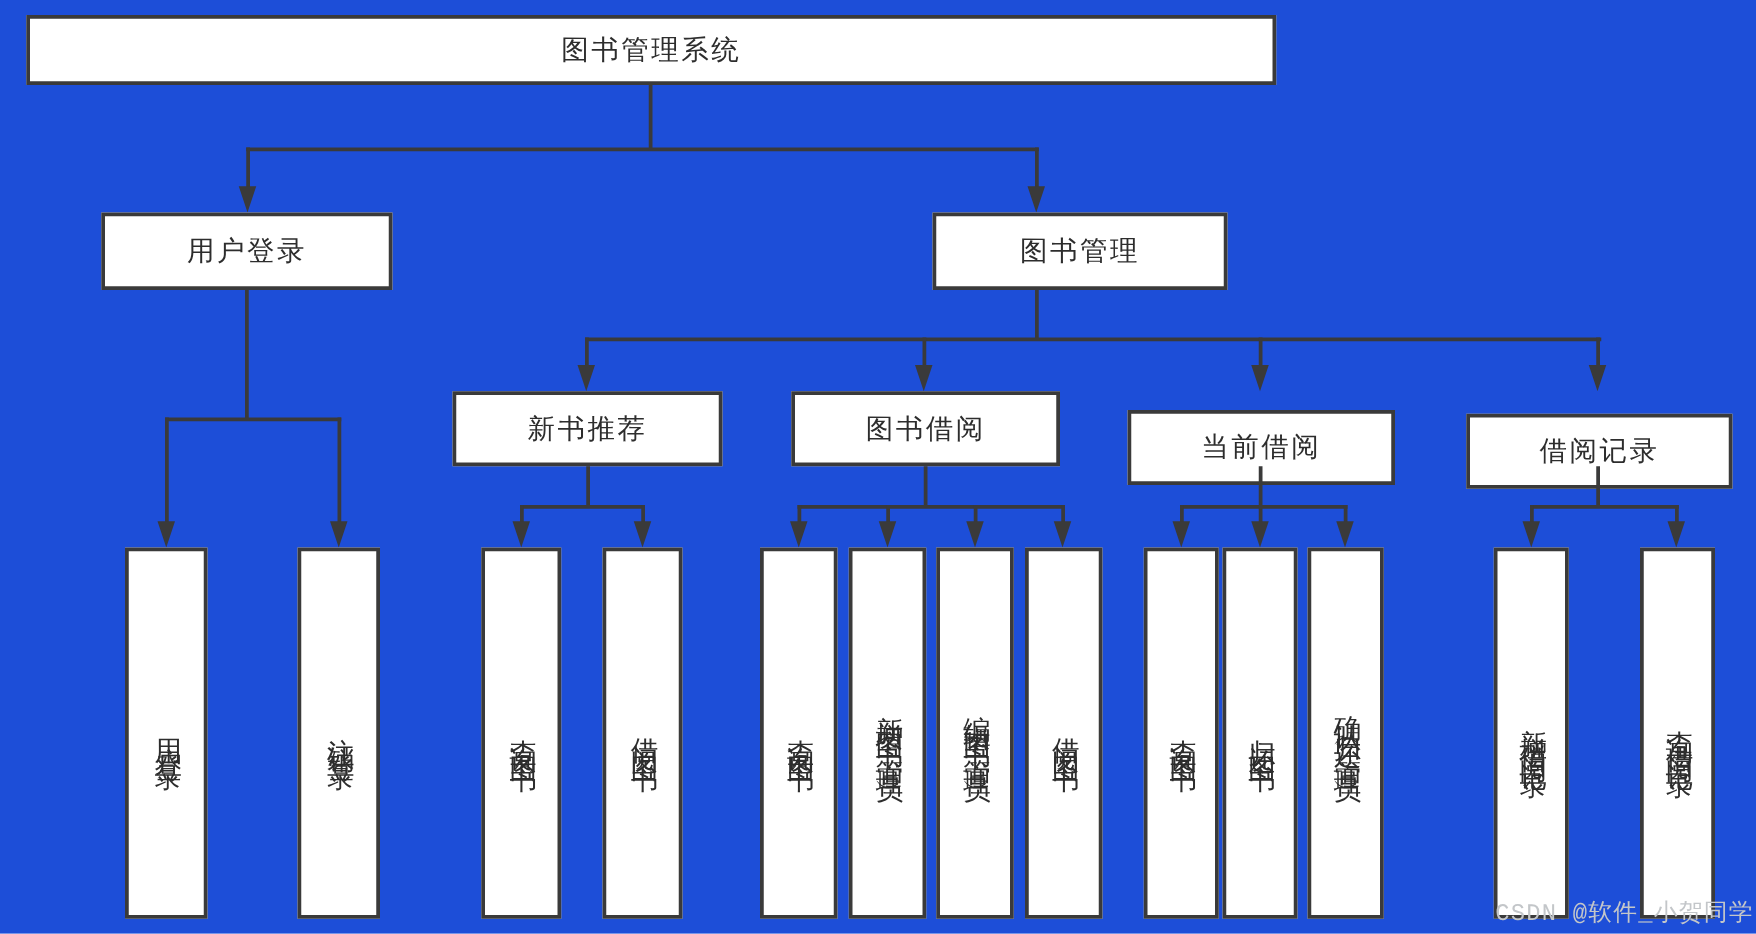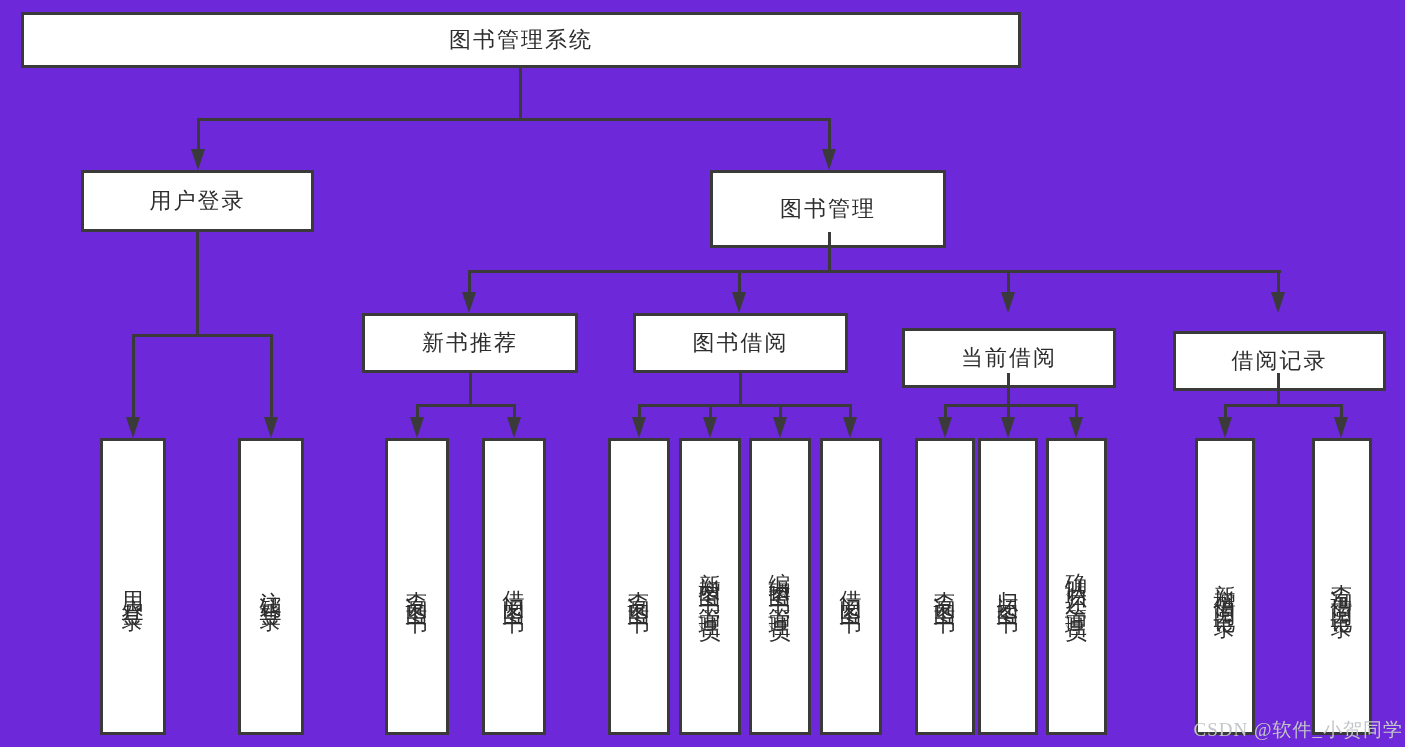--- a/index.html
+++ b/index.html
@@ -1,18 +1,18 @@
 <!DOCTYPE html>
 <html><head>
 <meta charset="utf-8">
 <style>
   html,body { margin:0; padding:0; background:#ffffff; }
   .stage {
-    position:relative; width:1405px; height:747px; background:#6d28d9;
-    font-family:Liberation Serif, serif; overflow:hidden;
+    position:relative; width:1405px; height:747px; background:#1d4ed8;
+    font-family:Liberation Mono, monospace; overflow:hidden;
   }
   .box {
     position:absolute; box-sizing:border-box; background:#ffffff;
     border:3px solid #3a3a3a; color:#2d2d2d;
     display:flex; align-items:center; justify-content:center;
   }
   .box.h { font-size:22px; letter-spacing:2px; }
   .box.v span {
     writing-mode:vertical-rl; font-size:22px; letter-spacing:7px; line-height:1.05;
   }
@@ -42,21 +42,21 @@
     <div class="hline" style="left:197px;top:118px;width:634px"></div>
     <div class="vline" style="left:197px;top:118px;height:33px"></div>
     <div class="arrow" style="left:191px;top:149px"></div>
     <div class="vline" style="left:828px;top:118px;height:33px"></div>
     <div class="arrow" style="left:822px;top:149px"></div>
   </div>
 
   <div class="box h" style="left:81px;top:170px;width:233px;height:62px">
     <span>用户登录</span>
   </div>
-  <div class="box h" style="left:710px;top:170px;width:236px;height:78px">
+  <div class="box h" style="left:746px;top:170px;width:236px;height:62px">
     <span>图书管理</span>
   </div>
 
   <div>
     <div class="vline" style="left:196px;top:232px;height:104px"></div>
     <div class="hline" style="left:132px;top:334px;width:141px"></div>
     <div class="vline" style="left:132px;top:334px;height:86px"></div>
     <div class="arrow" style="left:126px;top:417px"></div>
     <div class="vline" style="left:270px;top:334px;height:86px"></div>
     <div class="arrow" style="left:264px;top:417px"></div>

